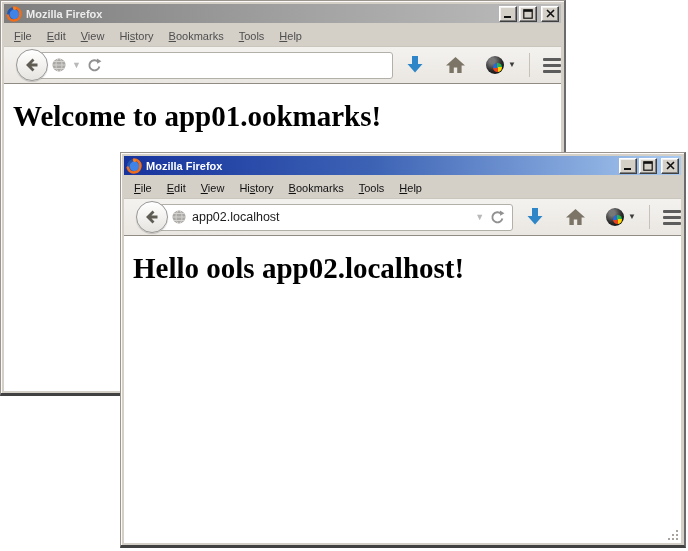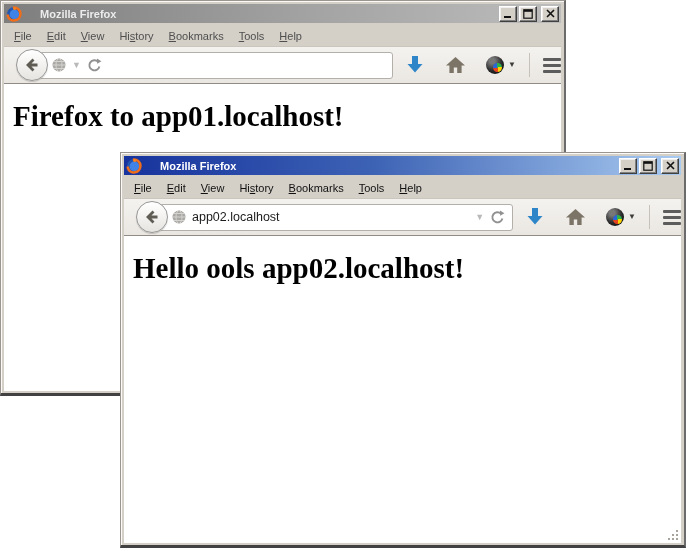--- a/index.html
+++ b/index.html
@@ -8,21 +8,21 @@
 
   
   .window{position:absolute;width:566px;height:396px;box-sizing:border-box;
           background:#d4d0c8;padding:3px 3px 2px 3px;
           border:1px solid #9a968f;border-right:2px solid #6b6b6b;border-bottom:3px solid #414141;
           box-shadow:inset 1px 1px 0 #fbfaf8;display:flex;flex-direction:column;}
   .window.w0{left:0;top:0;z-index:1;}
   .window.w1{left:120px;top:152px;z-index:2;}
 
   
-  .titlebar{height:19px;flex:0 0 19px;display:flex;align-items:center;gap:18px;
+  .titlebar{height:19px;flex:0 0 19px;display:flex;align-items:center;gap:4px;
             padding:0 2px;margin-bottom:2px;}
   .active .titlebar{background:linear-gradient(90deg,#17339d 0%,#3d63b5 45%,#a9cbf1 100%);}
   .inactive .titlebar{background:linear-gradient(90deg,#7e7e7e 0%,#a3a3a3 55%,#bcbcbc 100%);}
   .titletext{font-size:11px;font-weight:bold;color:#ffffff;white-space:nowrap;flex:1;}
   .inactive .titletext{color:#ececec;}
   .fxlogo{width:16px;height:16px;flex:0 0 16px;}
   .controls{display:flex;gap:2px;align-items:center;}
   .winbtn{width:16px;height:14px;background:#d4d0c8;display:flex;align-items:center;justify-content:center;
           border:1px solid;border-color:#ffffff #404040 #404040 #ffffff;
           box-shadow:inset -1px -1px 0 #808080,inset 1px 1px 0 #f0efed;}
@@ -156,21 +156,21 @@
         <span class="vsep"></span>
         <span class="hamburger">
             <span></span>
             <span></span>
             <span></span>
           </span>
       </span>
     </div>
 
     <div class="content">
-      <h1>Firefox to app01.localhost!</h1>
+      <h1>Welcome to app01.ookmarks!</h1>
     </div>
   </div>
 
   <div class="window w1 active">
     <div class="titlebar">
       <span class="fxlogo">
         <svg width="16" height="16" viewBox="0 0 16 16">
           <circle cx="8" cy="8" r="7" fill="#2456b0"></circle>
           <circle cx="8.4" cy="8.4" r="4.8" fill="#3f83e6"></circle>
           <path d="M8 1.6 A6.4 6.4 0 1 1 1.8 9.6" stroke="#f06d1a" stroke-width="2.6" fill="none" stroke-linecap="round"></path>

